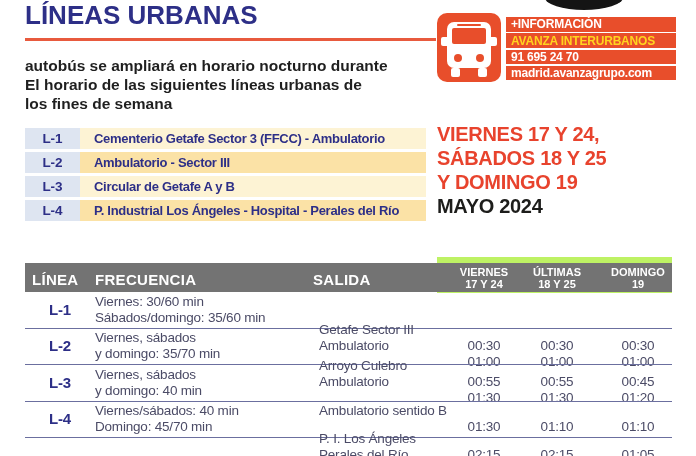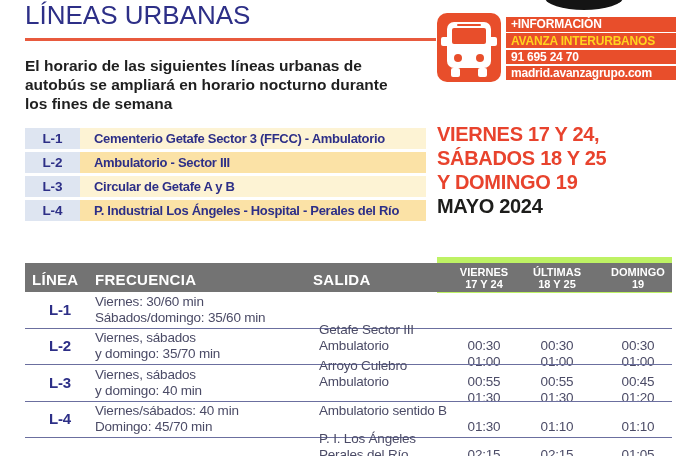--- a/index.html
+++ b/index.html
@@ -2,21 +2,21 @@
 <html><head>
 <meta charset="utf-8">
 <style>
   html,body{margin:0;padding:0;background:#fff;}
   .page{
     position:relative;width:696px;height:456px;background:#ffffff;
     font-family:"Liberation Sans", sans-serif;overflow:hidden;
   }
   
   .title{
-    position:absolute;left:25px;top:0px;font-size:26px;font-weight:400;
+    position:absolute;left:25px;top:0px;font-size:26px;font-weight:700;
     color:#2d2f87;letter-spacing:0px;white-space:nowrap;
   }
   .title-rule{position:absolute;left:25px;top:38px;width:411px;height:3px;background:#e85a3e;}
   .intro{
     position:absolute;left:25px;top:56px;width:420px;font-size:15.5px;font-weight:700;
     color:#1f1f1f;line-height:19px;
   }
   
   .partial-logo{
     position:absolute;left:545px;top:-15px;width:78px;height:25px;background:#141414;border-radius:50%;
@@ -73,22 +73,22 @@
 </style>
 </head>
 <body>
 
 <div class="page">
 
   <div class="title">LÍNEAS URBANAS</div>
   <div class="title-rule"></div>
 
   <div class="intro">
+    <div>autobús se ampliará en horario nocturno durante</div>
     <div>El horario de las siguientes líneas urbanas de</div>
-    <div>autobús se ampliará en horario nocturno durante</div>
     <div>los fines de semana</div>
   </div>
 
   <div class="partial-logo"></div>
 
   <div class="bus-badge">
     <span>
       <svg width="64" height="69" viewBox="0 0 64 69">
         <rect x="4" y="24" width="8" height="9" rx="2" fill="#ffffff"></rect>
         <rect x="52" y="24" width="8" height="9" rx="2" fill="#ffffff"></rect>

